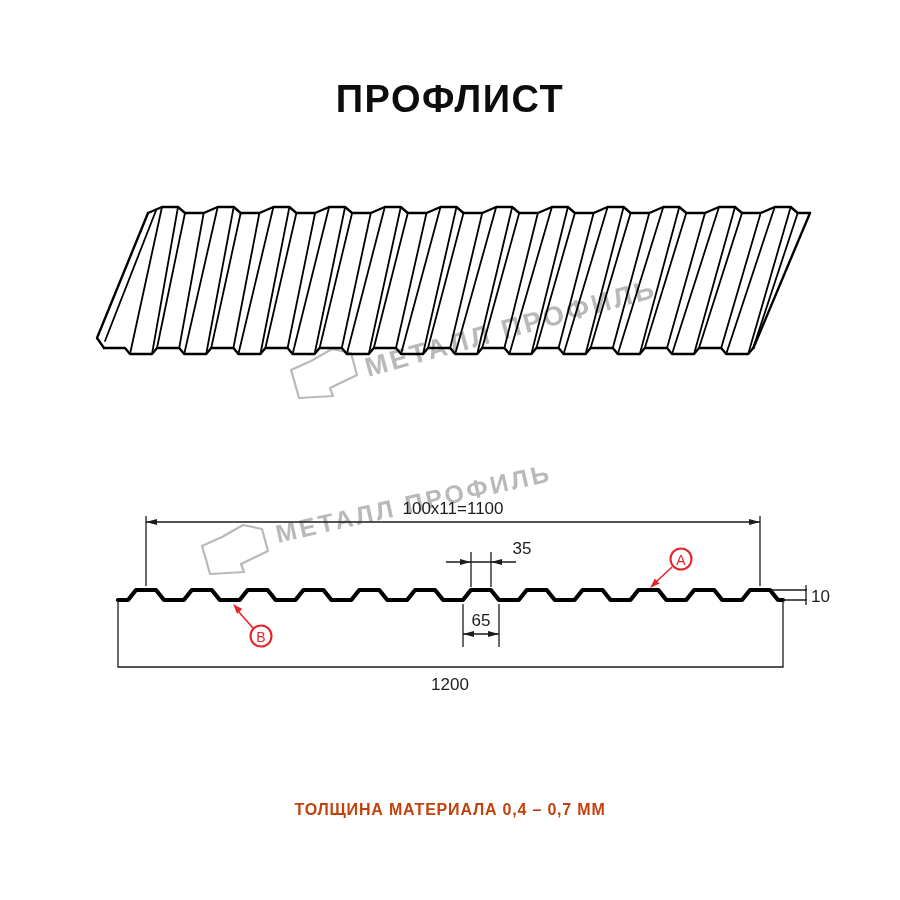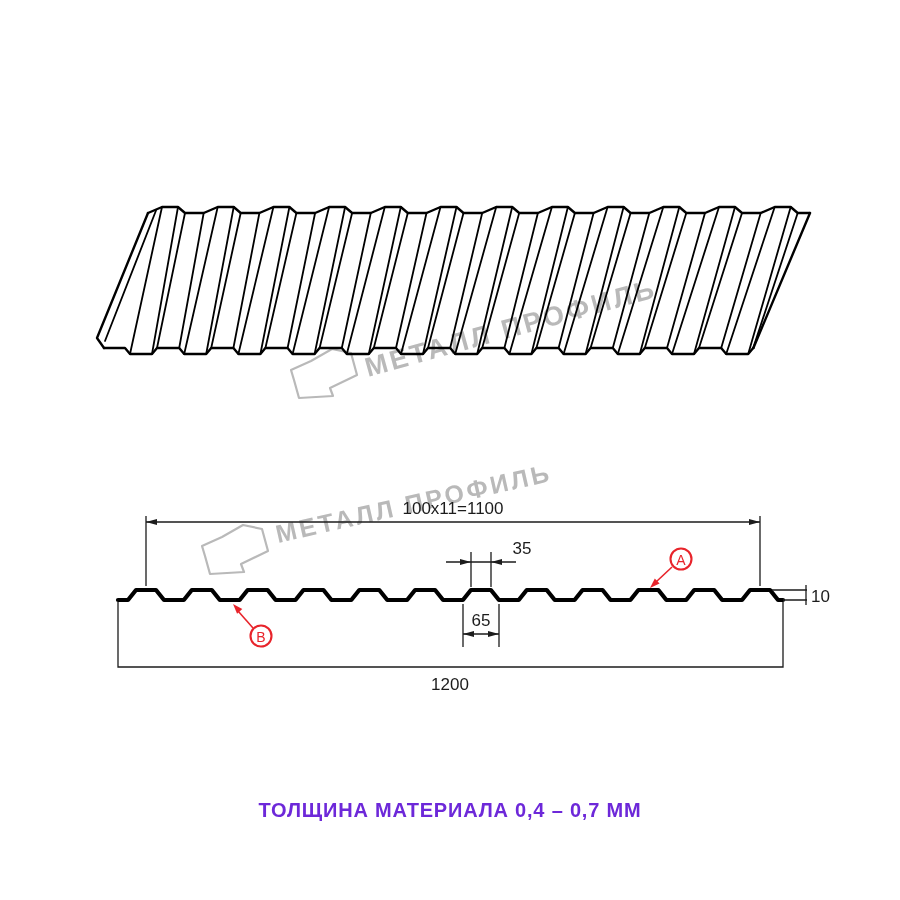--- a/index.html
+++ b/index.html
@@ -1,33 +1,34 @@
 <!DOCTYPE html>
 <html><head>
 <meta charset="utf-8">
 <style>
   html,body{margin:0;padding:0;background:#ffffff;}
   #stage{position:relative;width:900px;height:900px;background:#ffffff;overflow:hidden;
          font-family:"Liberation Sans","DejaVu Sans",sans-serif;}
   .center-text{position:absolute;left:0;width:900px;text-align:center;color:#111;}
   #page-title{top:78px;font-size:38px;line-height:42px;font-weight:800;letter-spacing:1.5px;color:#0d0d0d;}
   #page-subtitle{top:128px;font-size:21px;line-height:24px;font-weight:500;letter-spacing:1px;color:#1a1a1a;}
-  #footer-note{top:797px;font-size:20px;line-height:26px;font-weight:600;letter-spacing:0.8px;color:#6d28d9;}
+  #footer-note{top:797px;font-size:16px;line-height:26px;font-weight:600;letter-spacing:0.8px;color:#c2410c;}
   svg{position:absolute;left:0;top:0;}
   .edge{fill:none;stroke:#000;stroke-width:2.4;stroke-linejoin:round;stroke-linecap:round;}
   .thin{fill:none;stroke:#000;stroke-width:1.8;stroke-linejoin:round;stroke-linecap:round;}
   .dimline{fill:none;stroke:#1c1c1c;stroke-width:1.3;}
   .dimtext{font-family:"Liberation Sans","DejaVu Sans",sans-serif;font-size:17px;fill:#1c1c1c;}
   .wmtext{font-family:"Liberation Sans","DejaVu Sans",sans-serif;font-weight:bold;}
 </style>
 </head>
 <body>
 
 <div id="stage">
 
+  <div id="page-title" class="center-text">ПРОФЛИСТ</div>
 
   <svg width="900" height="900" viewBox="0 0 900 900">
 
     <g>
       <path id="wmlogo" d="M202 546 L222 537 L243 525 L262 529 L268 551 L241 564 L244 572 L210 574 L205 556 Z" fill="none" stroke-width="2.2" stroke-linejoin="round" transform="translate(89,-176)" stroke="#b9b9b9"></path>
       <text class="wmtext" font-size="27" letter-spacing="3" transform="translate(368,377) rotate(-15.5)" fill="#b9b9b9">МЕТАЛЛ ПРОФИЛЬ</text>
     </g>
 
     <g>
       <use href="#wmlogo" transform="translate(-89,176)"></use>

